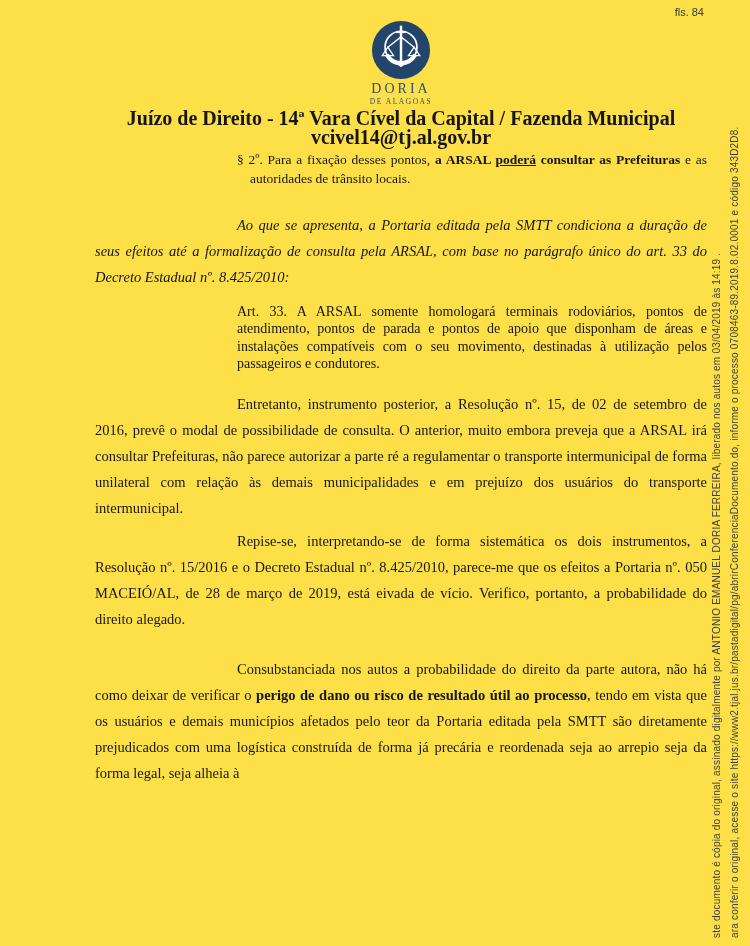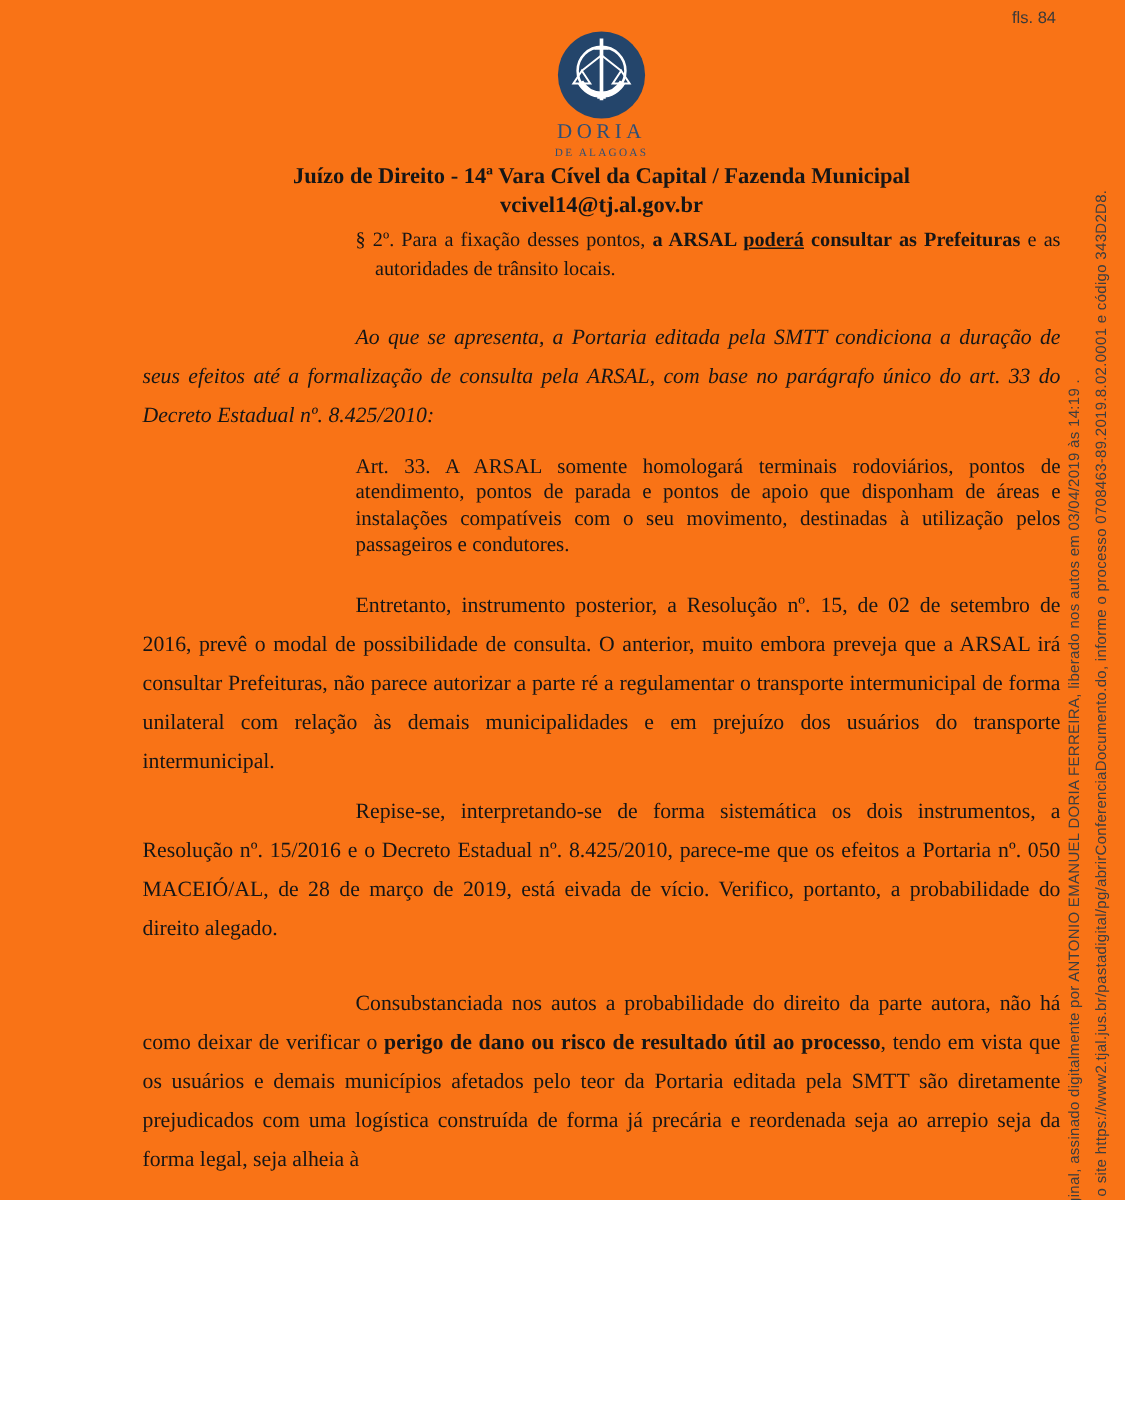--- a/index.html
+++ b/index.html
@@ -1,19 +1,19 @@
 <!DOCTYPE html>
 <html><head>
 <meta charset="utf-8">
 <style>
   html, body { margin:0; padding:0; background:#ffffff; }
   .page {
     position:relative;
-    width:750px; height:800px;
-    background:#f97316;
+    width:750px; height:946px;
+    background:#fde047;
     overflow:hidden;
     font-family:"Liberation Serif", serif;
     color:#161616;
   }
   .fls {
     position:absolute; top:6px; right:46px;
     font-family:"Liberation Sans", sans-serif;
     font-size:11px; color:#3a3a3a;
   }
   .side-note {
@@ -33,21 +33,21 @@
     position:absolute; left:95px; top:20px; width:612px;
   }
   .logo { text-align:center; line-height:1; color:#2e4f76; }
   .logo svg { width:60px; height:60px; display:block; margin:0 auto; }
   .logo-t1 { font-size:14px; letter-spacing:3px; margin-top:2px; }
   .logo-t2 { font-size:9px;  letter-spacing:2.5px; margin-top:2px; }
   .logo-t3 { font-size:7.5px; letter-spacing:1.5px; margin-top:2px; }
 
   .header {
     text-align:center; font-weight:bold;
-    font-size:15px; line-height:19px; margin-top:3px;
+    font-size:20px; line-height:19px; margin-top:3px;
   }
 
   .clause {
     margin-left:142px; padding-left:13px; text-indent:-13px;
     font-size:13.5px; line-height:19px;
     text-align:justify; margin-top:3px;
   }
   .clause .b { font-weight:bold; }
   .clause .bu { font-weight:bold; text-decoration:underline; }
 

